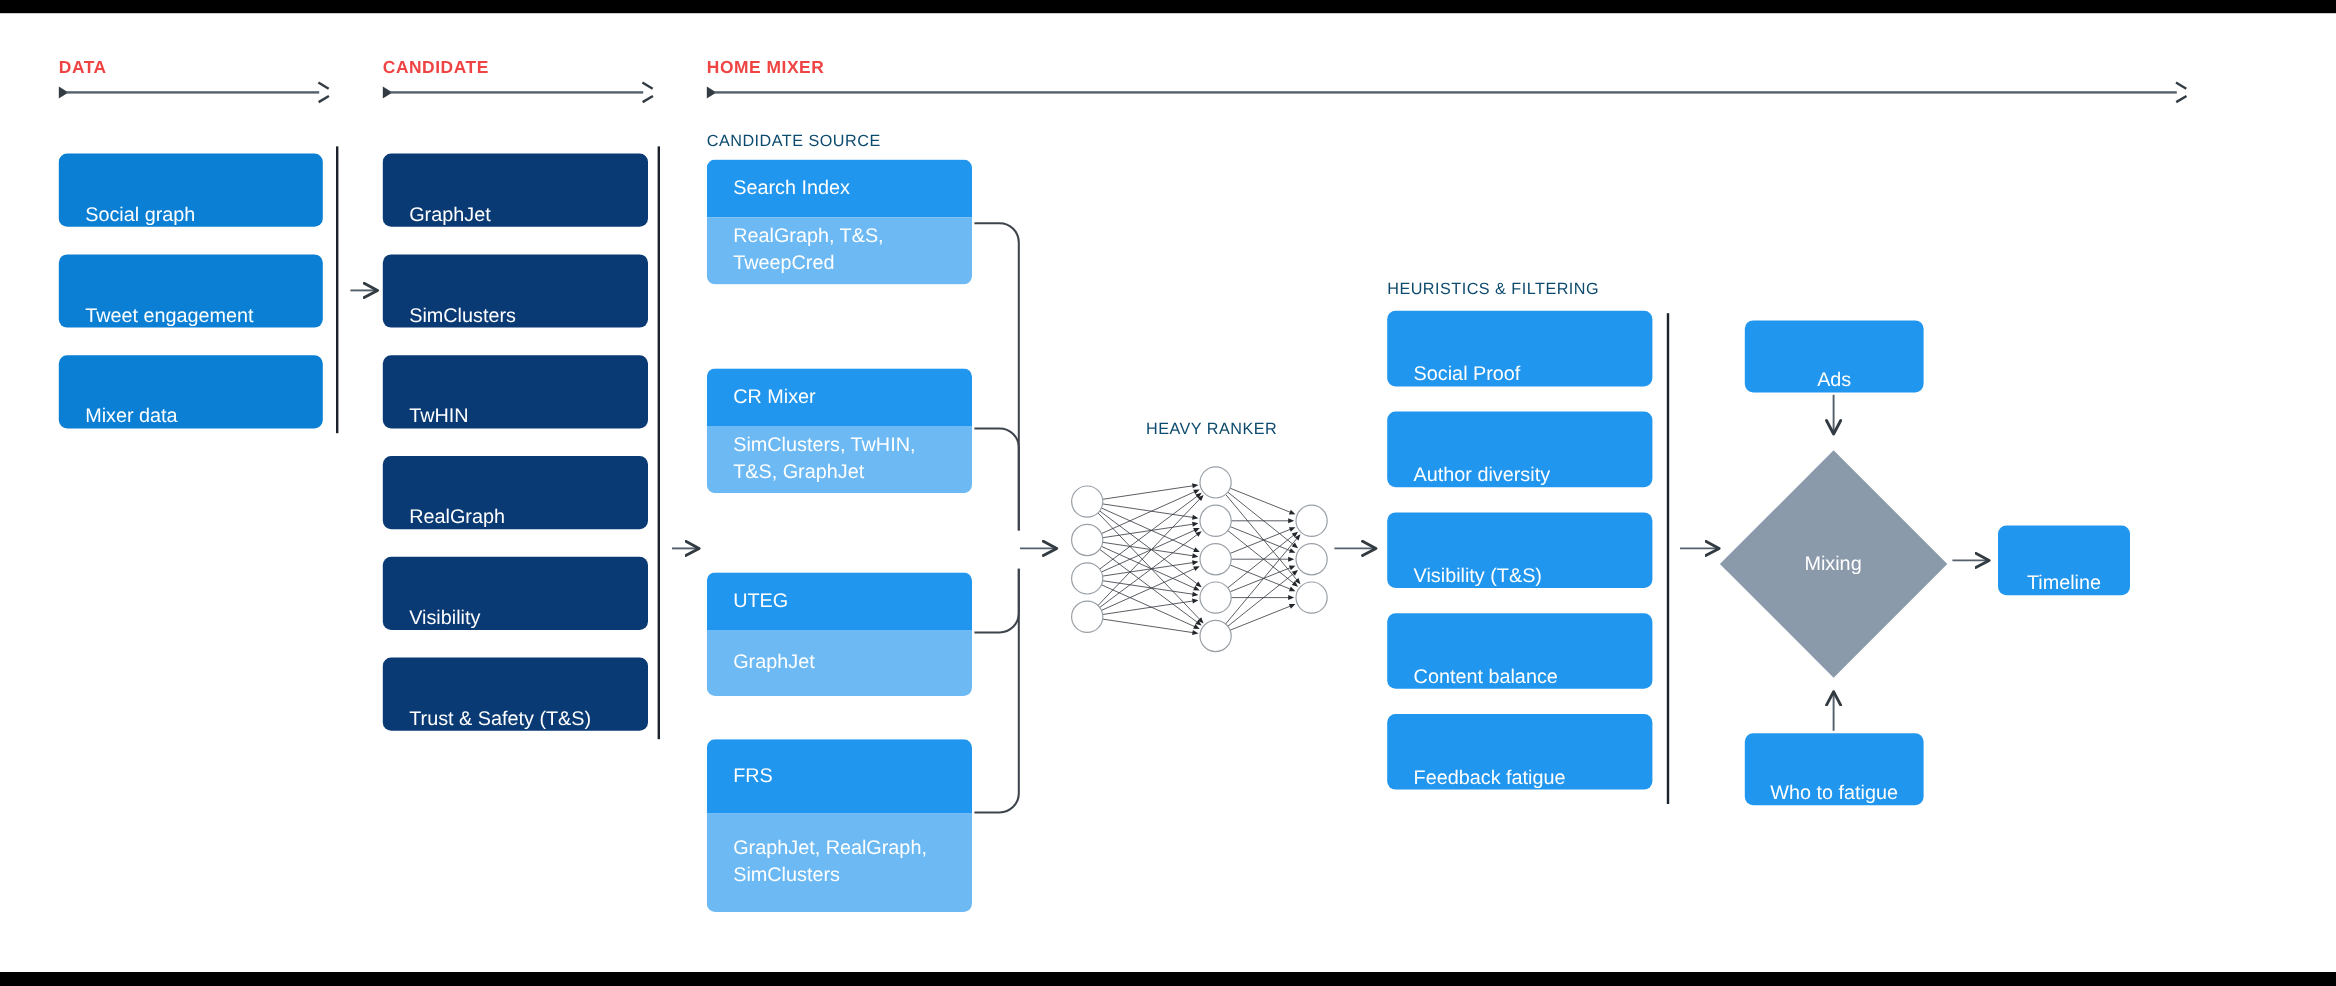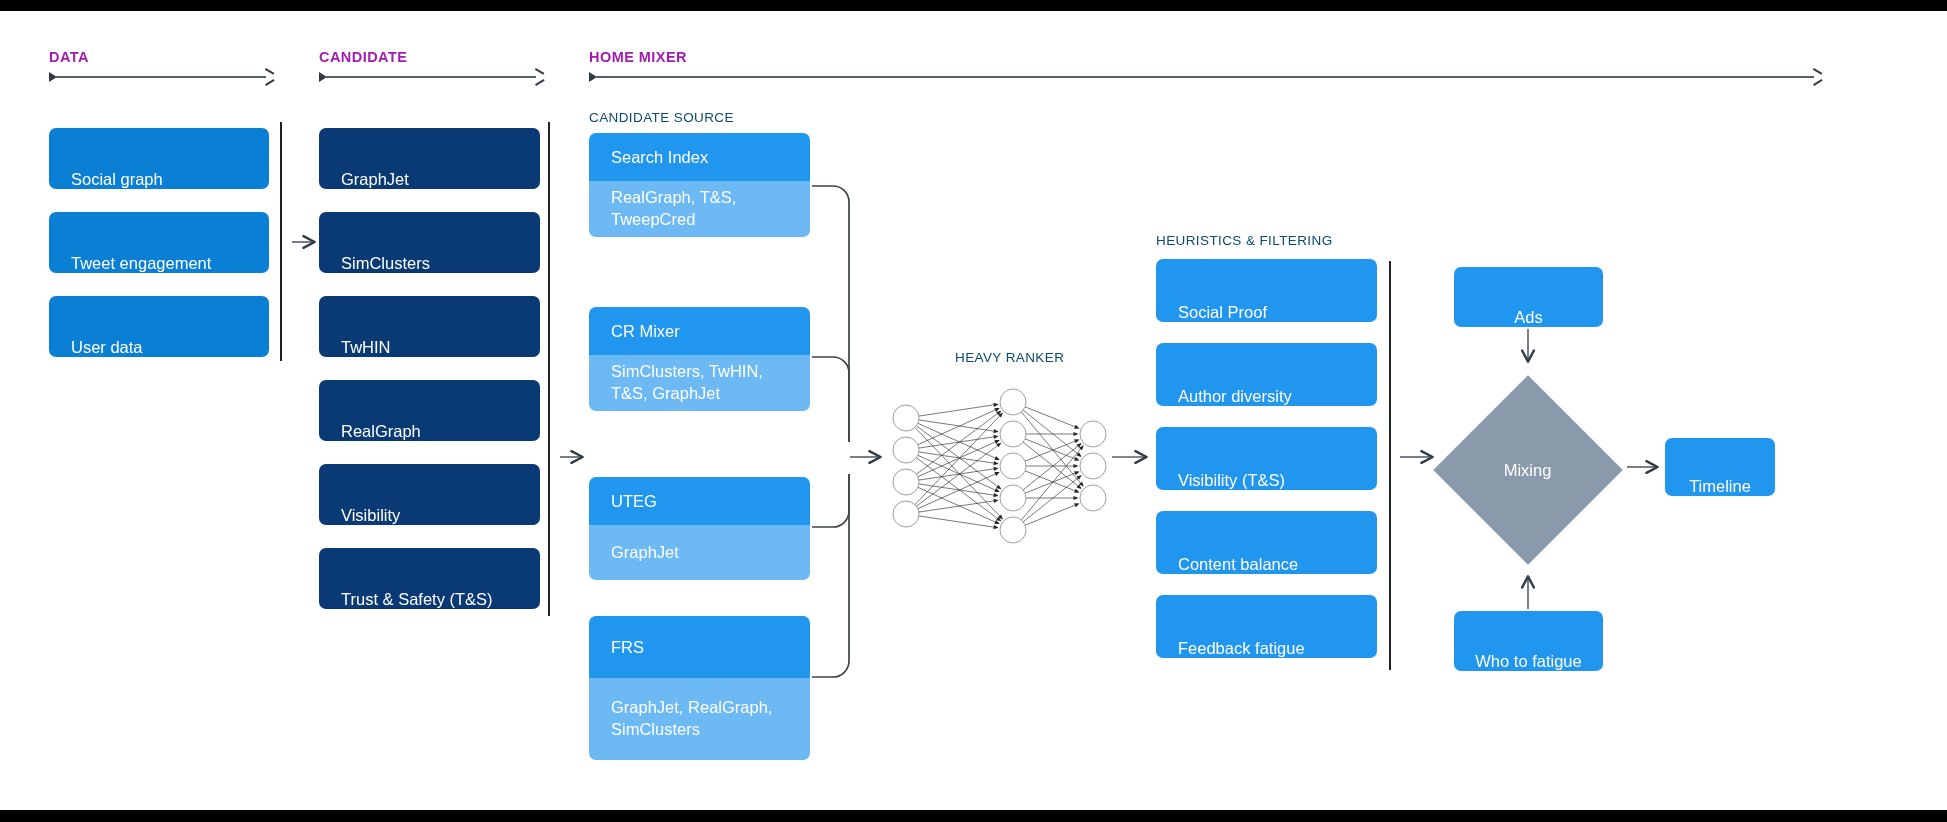--- a/index.html
+++ b/index.html
@@ -3,21 +3,21 @@
 <meta charset="utf-8">
 <style>
   html,body{margin:0;padding:0;background:#000;}
   body{width:1947px;height:822px;font-family:"Liberation Sans",sans-serif;overflow:hidden;}
   #stage{position:relative;width:1947px;height:822px;background:#000;}
   #canvas{position:absolute;left:0;top:11px;width:1947px;height:799px;background:#ffffff;}
   .bar{position:absolute;left:0;width:1947px;background:#000;}
   #bar-top{top:0;height:11px;}
   #bar-bottom{top:810px;height:12px;}
 
-  .sec-title{position:absolute;font-size:14.5px;font-weight:bold;color:#a21caf;letter-spacing:.45px;}
+  .sec-title{position:absolute;font-size:14.5px;font-weight:bold;color:#ef4444;letter-spacing:.45px;}
   .sub-title{position:absolute;font-size:13.5px;color:#0c4a6e;letter-spacing:.4px;}
 
   .axis{position:absolute;height:12px;}
   .axis .line{position:absolute;left:6px;right:8px;top:5px;height:1.6px;background:#54606b;}
   .axis .head-l{position:absolute;left:0;top:1px;width:0;height:0;border-top:5px solid transparent;border-bottom:5px solid transparent;border-left:8px solid #333b42;}
   .axis .head-r{position:absolute;right:0;top:0px;width:9px;height:12px;}
   .axis .head-r:before,.axis .head-r:after{content:"";position:absolute;right:0;width:10px;height:1.6px;background:#333b42;}
   .axis .head-r:before{top:2.2px;transform:rotate(31deg);transform-origin:right center;}
   .axis .head-r:after{bottom:2.2px;transform:rotate(-31deg);transform-origin:right center;}
 
@@ -75,21 +75,21 @@
     <div class="vdiv" style="left:548px;top:111px;height:494px;"></div>
     <div class="vdiv" style="left:1389px;top:250px;height:409px;"></div>
 
     <div class="box blue" style="left:49px;top:117px;width:220px;height:61px;">
       <span>Social graph</span>
     </div>
     <div class="box blue" style="left:49px;top:201px;width:220px;height:61px;">
       <span>Tweet engagement</span>
     </div>
     <div class="box blue" style="left:49px;top:285px;width:220px;height:61px;">
-      <span>User data</span>
+      <span>Mixer data</span>
     </div>
 
     <div class="box navy" style="left:319px;top:117px;width:221px;height:61px;">
       <span>GraphJet</span>
     </div>
     <div class="box navy" style="left:319px;top:201px;width:221px;height:61px;">
       <span>SimClusters</span>
     </div>
     <div class="box navy" style="left:319px;top:285px;width:221px;height:61px;">
       <span>TwHIN</span>

